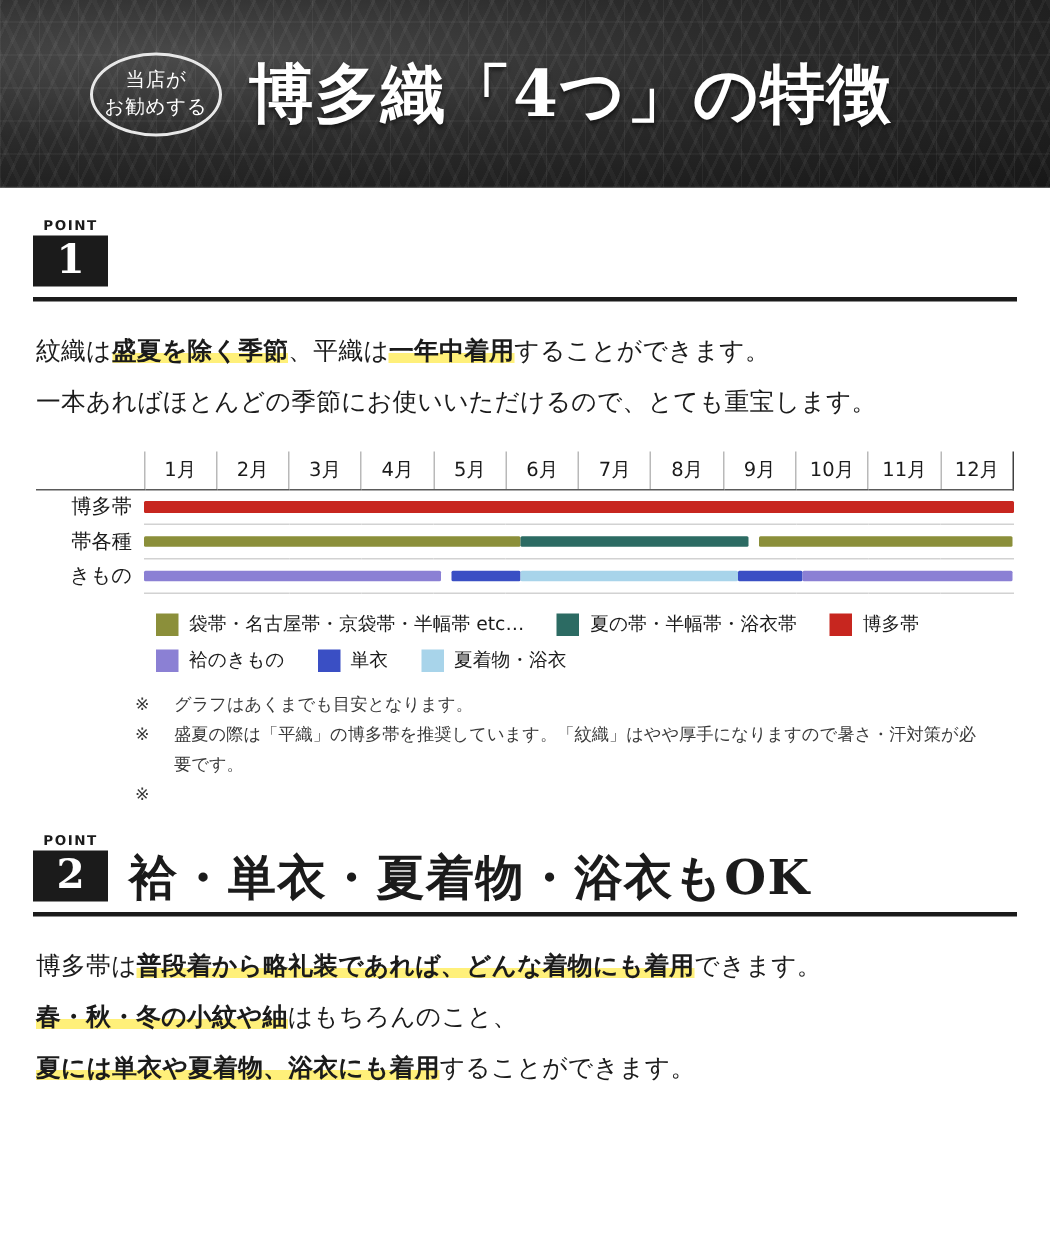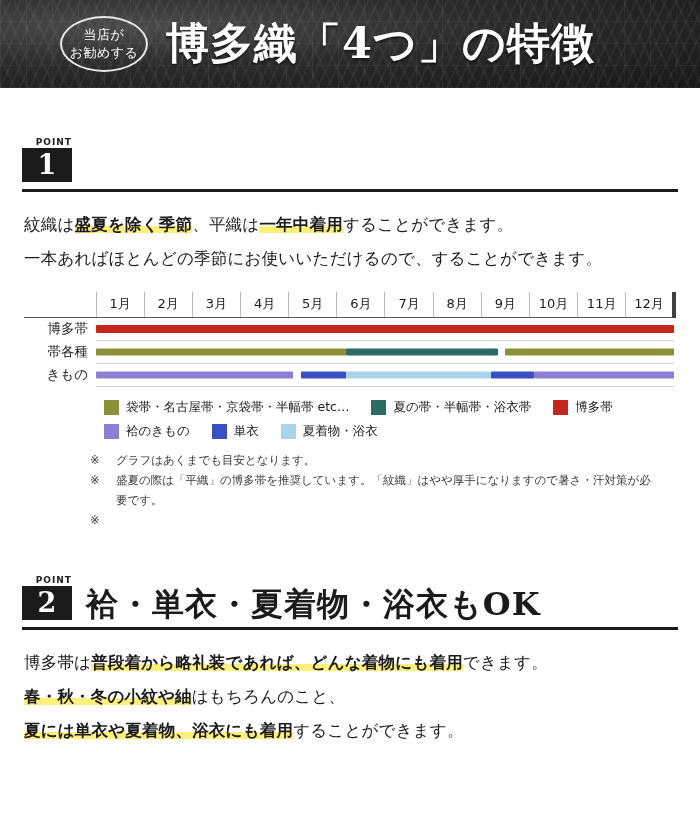--- a/index.html
+++ b/index.html
@@ -10,21 +10,21 @@
     font-family: "DejaVu Sans", "Liberation Sans", sans-serif;
     color: #1b1b1b;
     overflow: hidden;
   }
   .page { position: relative; width: 700px; height: 832px; }
 
   
   .banner {
     position: relative;
     width: 700px;
-    height: 88px;
+    height: 125px;
     background:
       repeating-linear-gradient(115deg, rgba(255,255,255,0.045) 0px, rgba(255,255,255,0.045) 2px, rgba(0,0,0,0) 2px, rgba(0,0,0,0) 9px),
       repeating-linear-gradient(65deg, rgba(255,255,255,0.03) 0px, rgba(255,255,255,0.03) 3px, rgba(0,0,0,0) 3px, rgba(0,0,0,0) 12px),
       radial-gradient(ellipse at 18% 30%, #4a4a4a 0%, #2b2b2b 45%, #171717 100%),
       #1d1d1d;
     overflow: hidden;
   }
   .banner::after {
     content: "";
     position: absolute; inset: 0;
@@ -75,24 +75,23 @@
   .point-badge {
     width: 50px;
     flex: 0 0 auto;
     margin-right: 14px;
     margin-bottom: 2px;
   }
   .point-badge .p-label {
     font-size: 9px;
     font-weight: bold;
     letter-spacing: 1px;
-    text-align: right;
+    text-align: center;
     color: #1b1b1b;
     line-height: 1.1;
-    margin-top: 28px;
   }
   .point-badge .p-num {
     background: #1b1b1b;
     color: #ffffff;
     font-family: "DejaVu Serif", "Liberation Serif", serif;
     font-size: 27px;
     font-weight: bold;
     text-align: center;
     line-height: 34px;
     height: 34px;
@@ -131,21 +130,21 @@
     white-space: nowrap;
   }
   table.season th.month {
     font-size: 13px;
     font-weight: normal;
     text-align: center;
     padding: 3px 0 4px 0;
     border-left: 1px solid #b9b9b9;
     border-bottom: 1px solid #5a5a5a;
   }
-  table.season th.month:last-child { border-right: 4px solid #404040; text-align: center; }
+  table.season th.month:last-child { border-right: 1px solid #404040; text-align: center; }
   table.season th.corner { border-bottom: 1px solid #5a5a5a; }
   .bar-cell { padding: 0; height: 22px; position: relative; }
   .bar-row td { border-bottom: 1px solid #d2d2d2; }
   .barline { position: relative; height: 22px; }
   .seg {
     position: absolute;
     top: 50%;
     transform: translateY(-50%);
     height: 8px;
     border-radius: 1px;
@@ -191,21 +190,21 @@
     <div class="point-badge">
       <div class="p-label">POINT</div>
       <div class="p-num">1</div>
     </div>
   </div>
 
   <div class="spacer-b"></div>
 
   <div class="body-text">
     <p>紋織は<span class="mk-y bold">盛夏を除く季節</span>、平織は<span class="mk-y bold">一年中着用</span>することができます。</p>
-    <p>一本あればほとんどの季節にお使いいただけるので、することができます。</p>
+    <p>一本あればほとんどの季節にお使いいただけるので、とても重宝します。</p>
   </div>
 
   <div class="chart-wrap">
     <table class="season">
       <thead>
         <tr>
           <th class="corner rowlabel"></th>
           <th class="month">1月</th>
           <th class="month">2月</th>
           <th class="month">3月</th>

